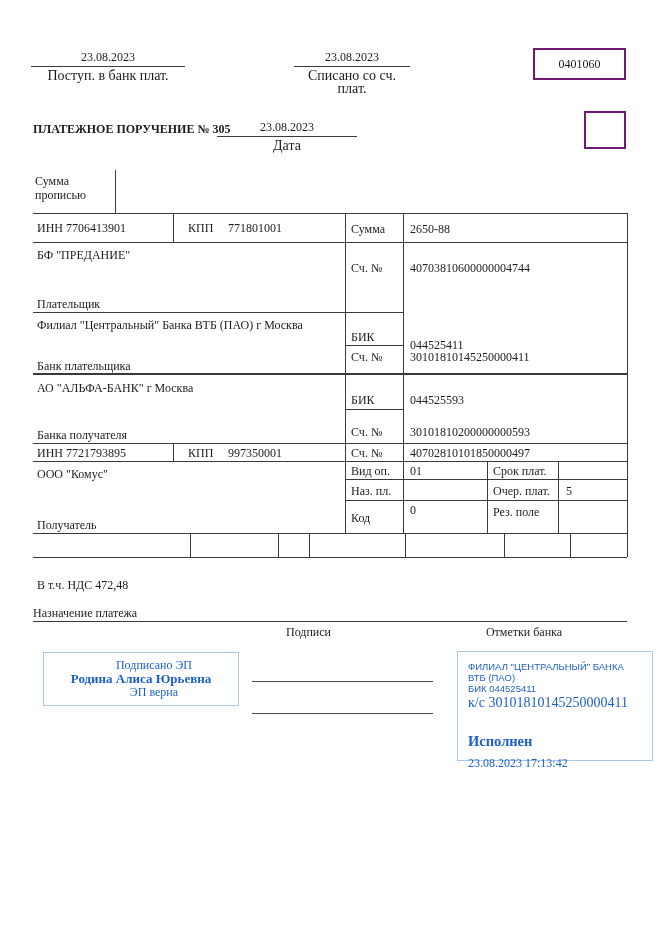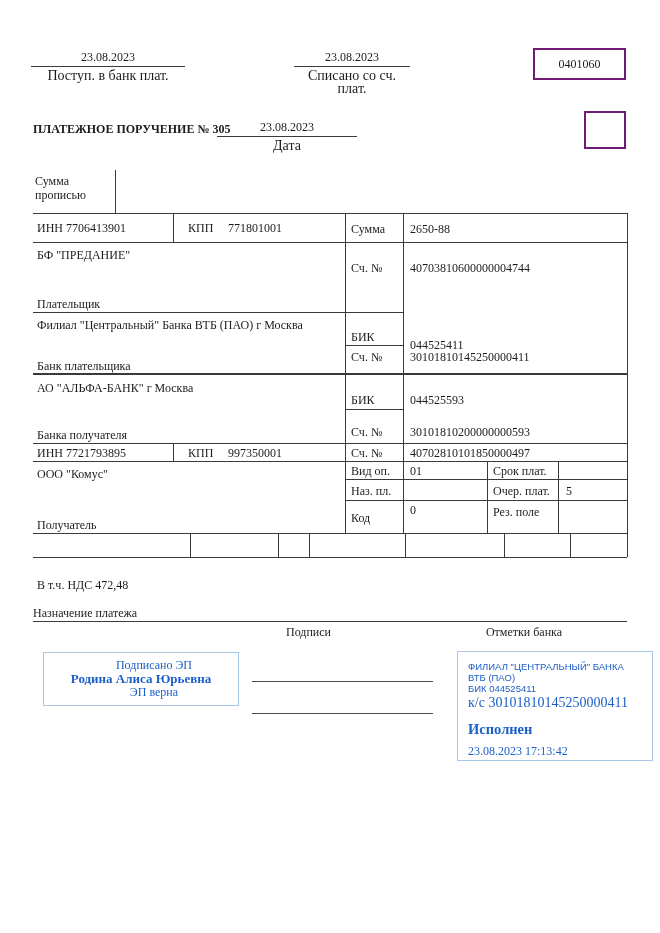--- a/index.html
+++ b/index.html
@@ -17,21 +17,21 @@
   .field .fl{display:block;padding-top:2px;font-size:14px;line-height:13px;}
   .box{position:absolute;border:2px solid #701a75;display:flex;align-items:center;justify-content:center;}
   .title{position:absolute;font-weight:bold;}
   .stamp{position:absolute;border:1px solid #a9c7e9;color:#1d5fc8;}
   .sig-stamp{display:flex;flex-direction:column;align-items:center;justify-content:center;text-align:center;}
   .sig-stamp .s1,.sig-stamp .s3{font-size:12px;line-height:11px;margin-left:26px;}
   .sig-stamp .s2{font-size:13px;font-weight:bold;line-height:16px;}
   .bank-stamp{padding:9px 10px;box-sizing:border-box;}
   .bank-stamp .b-sans{font-family:"Liberation Sans","DejaVu Sans",sans-serif;font-size:9.5px;line-height:11px;}
   .bank-stamp .b-corr{font-size:14px;line-height:12px;margin-top:3px;}
-  .bank-stamp .b-status{font-size:14.5px;font-weight:bold;line-height:17px;margin-top:12px;}
+  .bank-stamp .b-status{font-size:14.5px;font-weight:bold;line-height:17px;margin-top:24px;}
   .bank-stamp .b-dt{font-size:12px;line-height:14px;margin-top:6px;}
   .sigline{position:absolute;height:1px;background:#4a4a4a;}
 </style>
 </head>
 <body>
 
 <div id="page">
 
   <div class="field" style="left:31px;top:50px;width:154px;">
     <span class="fv">23.08.2023</span>

